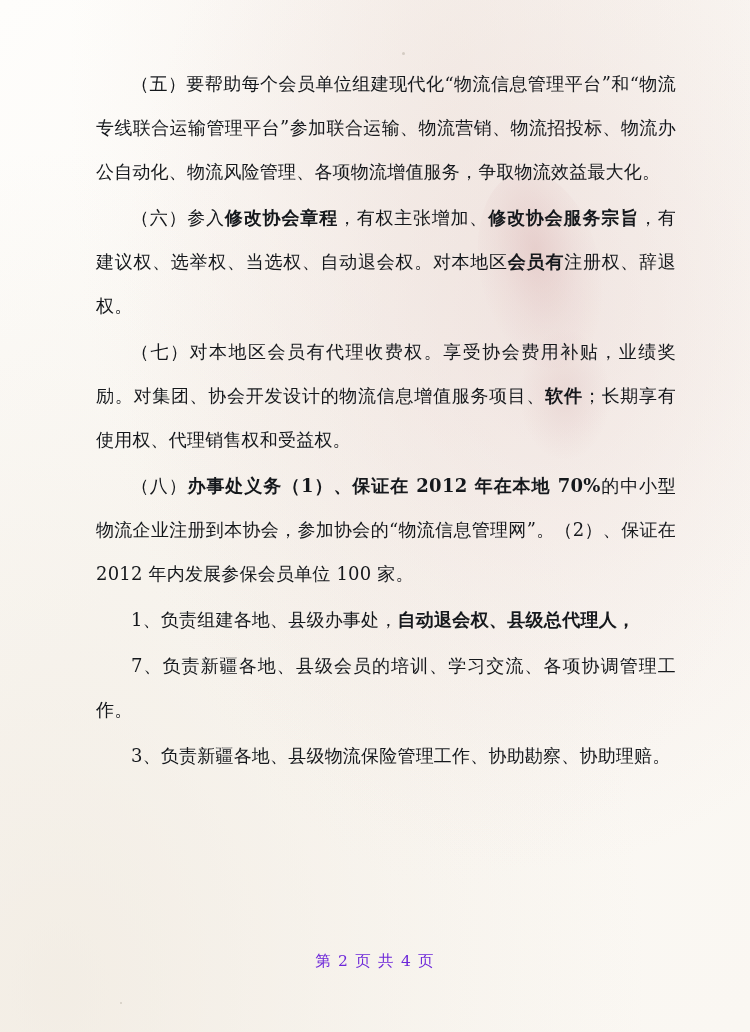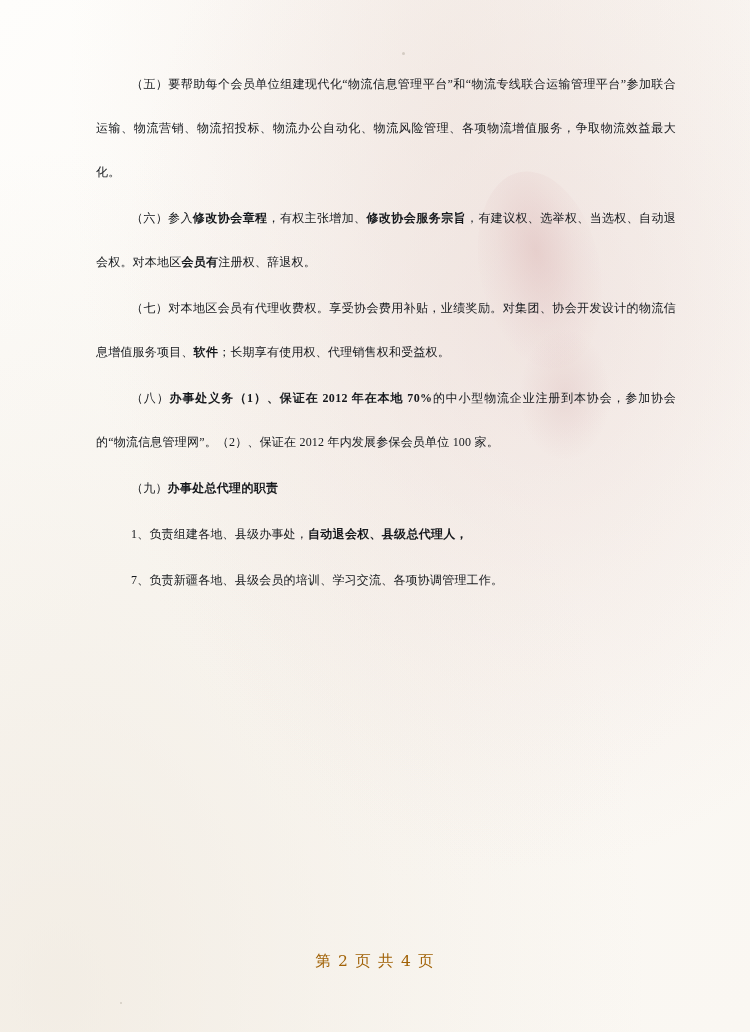--- a/index.html
+++ b/index.html
@@ -55,27 +55,26 @@
   .page {
     position: relative;
     z-index: 2;
     width: 750px;
     height: 1032px;
     box-sizing: border-box;
     padding: 62px 74px 0 96px;
   }
 
   .doc-body {
-    font-size: 12px;
+    font-size: 18px;
     line-height: 44px;
     color: #15181c;
     letter-spacing: 0.2px;
     text-align: justify;
     text-justify: inter-ideograph;
-    font-family: Liberation Serif, serif;
   }
 
   p.para {
     margin: 0 0 2px 0;
     text-indent: 35px;
   }
   p.para.indent-wide {
     text-indent: 52px;
   }
 
@@ -86,39 +85,39 @@
   }
 
   .footer {
     position: absolute;
     left: 0;
     right: 0;
     bottom: 60px;
     text-align: center;
     font-size: 15.5px;
     font-family: "DejaVu Serif", serif;
-    color: #a16207;
+    color: #6d28d9;
     letter-spacing: 1.2px;
     z-index: 3;
   }
 </style>
 </head>
 <body>
 
 <div class="scan-tint"></div>
 <div class="smudge smudge-a"></div>
 <div class="smudge smudge-b"></div>
 <div class="speck" style="left:402px; top:52px; width:3px; height:3px;"></div>
 <div class="speck" style="left:120px; top:1002px; width:2px; height:2px;"></div>
 <div class="speck" style="left:666px; top:214px; width:2px; height:2px;"></div>
 
 <div class="page">
   <div class="doc-body" id="doc-body">
       <p class="para"><span>（五）要帮助每个会员单位组建现代化“物流信息管理平台”和“物</span><span>流专线联合运输管理平台”参加联合运输、物流营销、物流招投标、</span><span>物流办公自动化、物流风险管理、各项物流增值服务</span><span>，争取物流效益</span><span>最大化。</span></p>
       <p class="para"><span>（六）参入</span><span class="em">修改协会章程</span><span>，有权主张增加、</span><span class="em">修改协会服务宗旨</span><span>，有建议权、选举权、当选权、自动退会权。对本地区</span><span class="em">会员有</span><span>注册权、辞退权。</span></p>
       <p class="para"><span>（七）对本地区会员有代理收费权。享受协会费用补贴，业绩奖励。对集团、协会开发设计的物流信息增值服务项目、</span><span class="em">软件</span><span>；长期享有使用权、代理销售权和受益权。</span></p>
       <p class="para"><span>（八）</span><span class="em">办事处义务（1）、保证在 2012 年在本地 70%</span><span>的中小型物流企业注册到本协会，参加协会的“物流信息管理网”。（2）、保证在 2012 年内发展参保会员单位 100 家。</span></p>
-      <p class="para"><span>（九）</span><span class="em">办事处总代理的职责</span></p>
       <p class="para"><span>1、负责组建各地、县级办事处，</span><span class="em">自动退会权、县级总代理人，</span></p>
       <p class="para"><span>7、负责新疆各地、县级会员的培训、学习交流、各项协调管理工作。</span></p>
+      <p class="para"><span>3、负责新疆各地、县级物流保险管理工作、协助勘察、协助理赔。</span></p>
     </div>
   <div class="footer">第 2 页 共 4 页</div>
 </div>
 
 </body></html>

